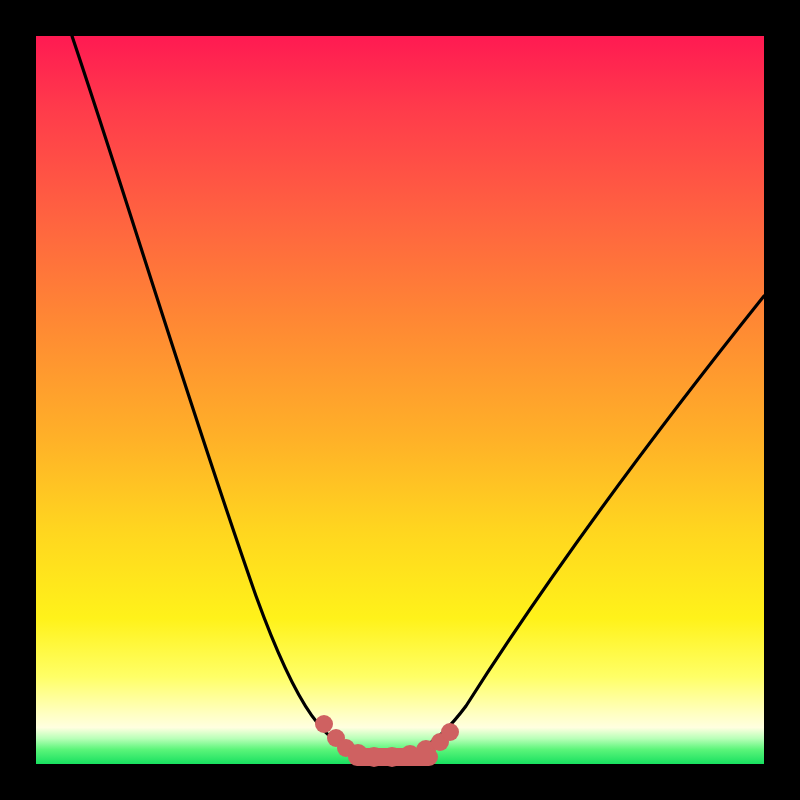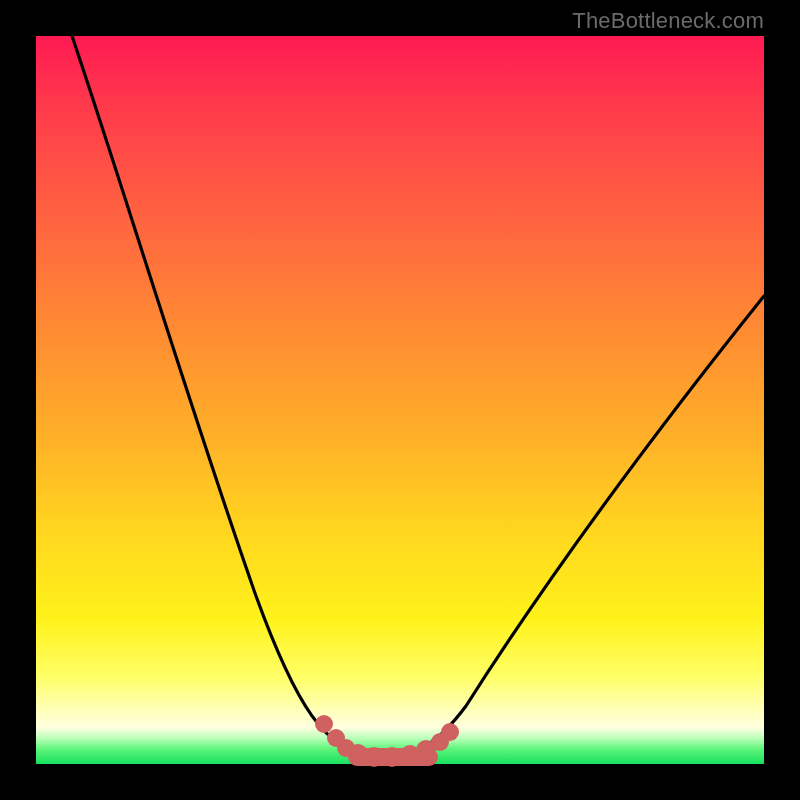--- a/index.html
+++ b/index.html
@@ -60,21 +60,20 @@
     width: 728px;
     height: 728px;
     overflow: visible;
   }
 </style>
 </head>
 <body>
 
 <div class="frame">
 
-  <div class="watermark">TheBottleneck.com</div>
 
   <div class="plot-area">
     <svg class="curve" viewBox="0 0 728 728" preserveAspectRatio="none">
       <path d="M 36 0
                C 90 160, 150 360, 220 560
                C 260 670, 290 715, 335 720
                C 380 722, 400 710, 430 670
                C 500 560, 600 420, 728 260" fill="none" stroke="#000" stroke-width="3.2" stroke-linecap="round"></path>
 
       <g fill="#cf6161" stroke="#cf6161" stroke-width="0">

